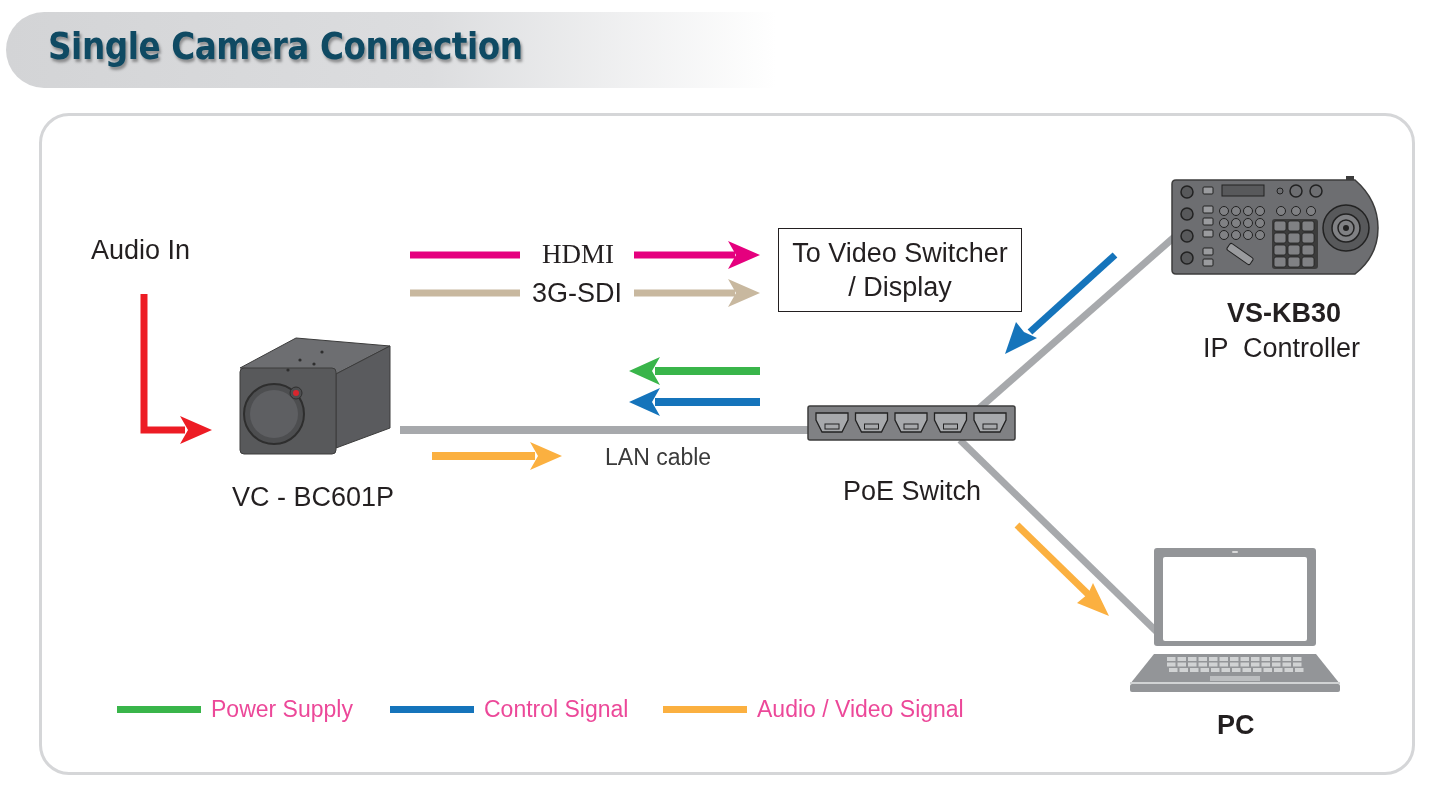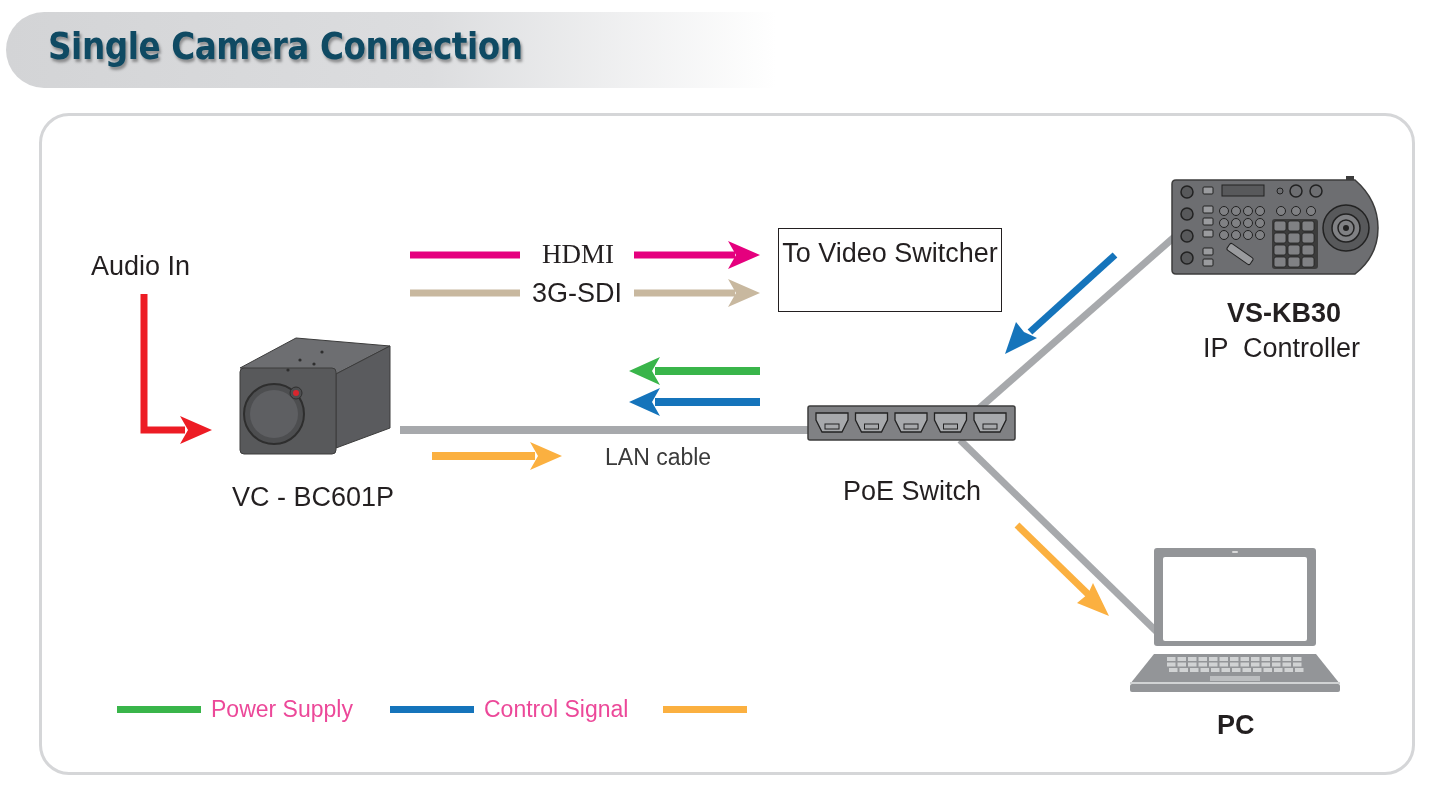--- a/index.html
+++ b/index.html
@@ -18,21 +18,21 @@
   }
   .panel {
     position:absolute; left:39px; top:113px; width:1376px; height:662px;
     border:3px solid #d5d6d8; border-radius:30px; background:#fff; box-sizing:border-box;
   }
   svg.diagram { position:absolute; left:0; top:0; }
   .lbl { position:absolute; color:#231f20; font-family:"Liberation Sans", sans-serif; white-space:nowrap; }
   .lbl.big { font-size:27px; }
   .lbl.light { color:#3a3a3a; font-size:23px; }
   .video-box {
-    position:absolute; left:778px; top:228px; width:224px; height:84px;
+    position:absolute; left:778px; top:228px; width:244px; height:84px;
     border:1.5px solid #231f20; box-sizing:border-box; text-align:center;
     font-size:27px; line-height:34px; padding-top:7px; color:#231f20;
   }
   .legend-item { position:absolute; top:696px; height:26px; display:flex; align-items:center; }
   .legend-swatch { width:84px; height:7px; margin-right:10px; }
   .legend-label { font-size:23px; color:#ec4899; }
 </style>
 </head>
 <body>
 
@@ -217,26 +217,27 @@
         <rect x="1253" y="668" width="8.5" height="4" fill="#d1d3d4"></rect>
         <rect x="1263.5" y="668" width="8.5" height="4" fill="#d1d3d4"></rect>
         <rect x="1274" y="668" width="8.5" height="4" fill="#d1d3d4"></rect>
         <rect x="1284.5" y="668" width="8.5" height="4" fill="#d1d3d4"></rect>
         <rect x="1295" y="668" width="8.5" height="4" fill="#d1d3d4"></rect>
       </g>
     <rect x="1210" y="676" width="50" height="5" fill="#bcbec0"></rect>
   </g>
 </svg>
 
-<div class="lbl big" style="left:91px;top:251px;">Audio In</div>
+<div class="lbl big" style="left:91px;top:235px;">Audio In</div>
 <div class="lbl big" style="left:542px;top:239px;font-family:Liberation Serif, serif;">HDMI</div>
 <div class="lbl big" style="left:532px;top:278px;">3G-SDI</div>
 
 <div class="video-box">
   <div>To Video Switcher</div>
+  <div>/ Display</div>
 </div>
 
 <div class="lbl big" style="left:232px;top:482px;">VC - BC601P</div>
 <div class="lbl light" style="left:605px;top:444px;">LAN cable</div>
 <div class="lbl big" style="left:843px;top:476px;">PoE Switch</div>
 
 <div class="lbl big" style="left:1227px;top:298px;font-weight:bold;">VS-KB30</div>
 <div class="lbl big" style="left:1203px;top:333px;white-space:pre;">IP  Controller</div>
 
 <div class="lbl big" style="left:1217px;top:710px;font-weight:bold;">PC</div>
@@ -244,13 +245,14 @@
 <div class="legend-item" style="left:117px;">
   <span class="legend-swatch" style="background:#39b54a;"></span>
   <span class="legend-label">Power Supply</span>
 </div>
 <div class="legend-item" style="left:390px;">
   <span class="legend-swatch" style="background:#1574bb;"></span>
   <span class="legend-label">Control Signal</span>
 </div>
 <div class="legend-item" style="left:663px;">
   <span class="legend-swatch" style="background:#fbb040;"></span>
+  <span class="legend-label">Audio / Video Signal</span>
 </div>
 
 </body></html>

